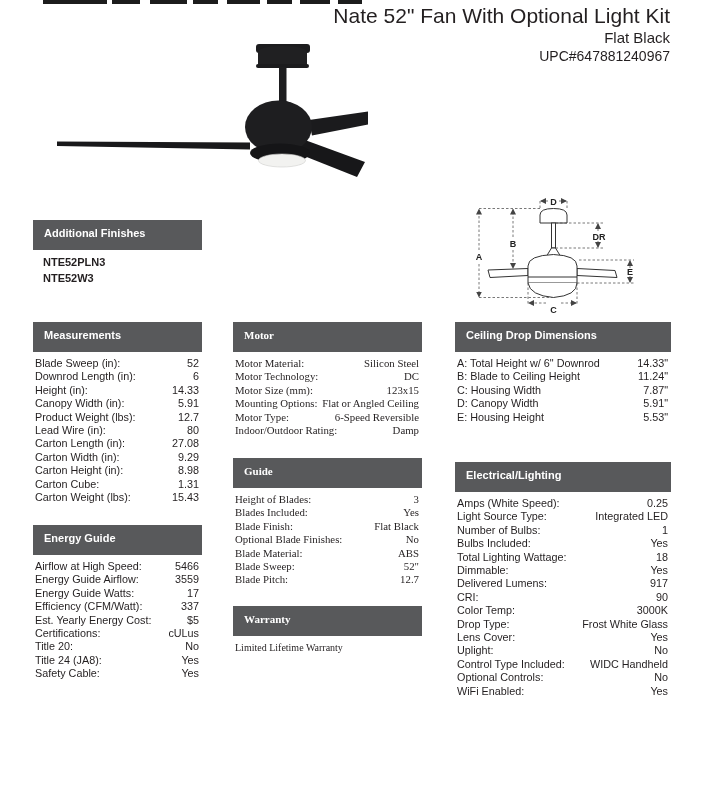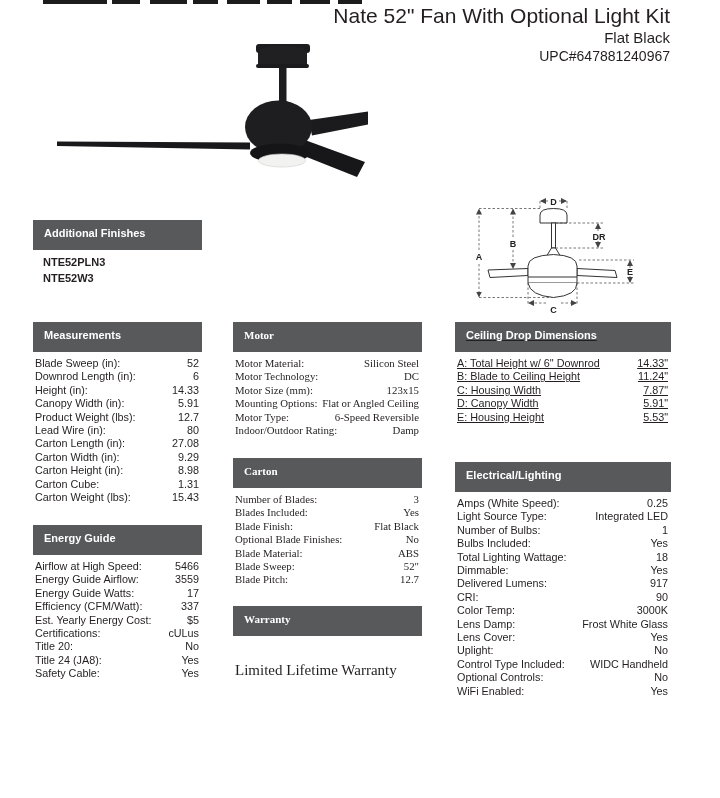--- a/index.html
+++ b/index.html
@@ -20,35 +20,35 @@
   .section { position:absolute; }
   .col1 { left:33px;  width:169px; }
   .col2 { left:233px; width:189px;font-family:Liberation Serif, serif; }
   .col3 { left:455px; width:216px; }
   .sec-af   { top:220px; }
   .sec-meas { top:322px; }
   .sec-eg   { top:525px; }
   .sec-motor{ top:322px; }
   .sec-bl   { top:458px; }
   .sec-war  { top:606px; }
-  .sec-cdd  { top:322px;text-decoration:underline; }
+  .sec-cdd  { top:322px; }
   .sec-el   { top:433px;margin-top:29px; }
   .sec-header {
     background:#58595b; color:#ffffff; font-weight:700; font-size:11px;
     height:30px; line-height:26px; padding-left:11px; white-space:nowrap; overflow:hidden;
   }
   .sec-body { padding-top:5px; }
   .spec-row {
     display:flex; justify-content:space-between; align-items:flex-start;
     font-size:10.8px; line-height:13.4px; padding:0 3px 0 2px; white-space:nowrap;
   }
   .spec-row .lbl { text-align:left; }
   .spec-row .val { text-align:right; }
   .finish-code { font-size:11px; font-weight:700; line-height:15.5px; padding-left:2px;margin-left:8px; }
-  .warranty-text { font-size:15px; line-height:14px; padding-left:2px;margin-top:22px; }
+  .warranty-text { font-size:10px; line-height:14px; padding-left:2px; }
   
   #fan-image { position:absolute; left:28px; top:36px; }
   #dim-diagram { position:absolute; left:462px; top:182px; }
   .dim-label { font-family:"Liberation Sans","DejaVu Sans",sans-serif; font-size:9px; font-weight:700; fill:#222; }
 </style>
 </head>
 <body>
 
 <div id="page">
 
@@ -281,24 +281,24 @@
           <span class="val">6-Speed Reversible</span>
         </div>
         <div class="spec-row">
           <span class="lbl">Indoor/Outdoor Rating:</span>
           <span class="val">Damp</span>
         </div>
       </div>
   </div>
 
   <div class="section col2 sec-bl">
-    <div class="sec-header">Carton</div>
-    <div class="sec-body">
-        <div class="spec-row">
-          <span class="lbl">Number of Blades:</span>
+    <div class="sec-header">Guide</div>
+    <div class="sec-body">
+        <div class="spec-row">
+          <span class="lbl">Height of Blades:</span>
           <span class="val">3</span>
         </div>
         <div class="spec-row">
           <span class="lbl">Blades Included:</span>
           <span class="val">Yes</span>
         </div>
         <div class="spec-row">
           <span class="lbl">Blade Finish:</span>
           <span class="val">Flat Black</span>
         </div>
@@ -387,21 +387,21 @@
         </div>
         <div class="spec-row">
           <span class="lbl">CRI:</span>
           <span class="val">90</span>
         </div>
         <div class="spec-row">
           <span class="lbl">Color Temp:</span>
           <span class="val">3000K</span>
         </div>
         <div class="spec-row">
-          <span class="lbl">Lens Damp:</span>
+          <span class="lbl">Drop Type:</span>
           <span class="val">Frost White Glass</span>
         </div>
         <div class="spec-row">
           <span class="lbl">Lens Cover:</span>
           <span class="val">Yes</span>
         </div>
         <div class="spec-row">
           <span class="lbl">Uplight:</span>
           <span class="val">No</span>
         </div>

